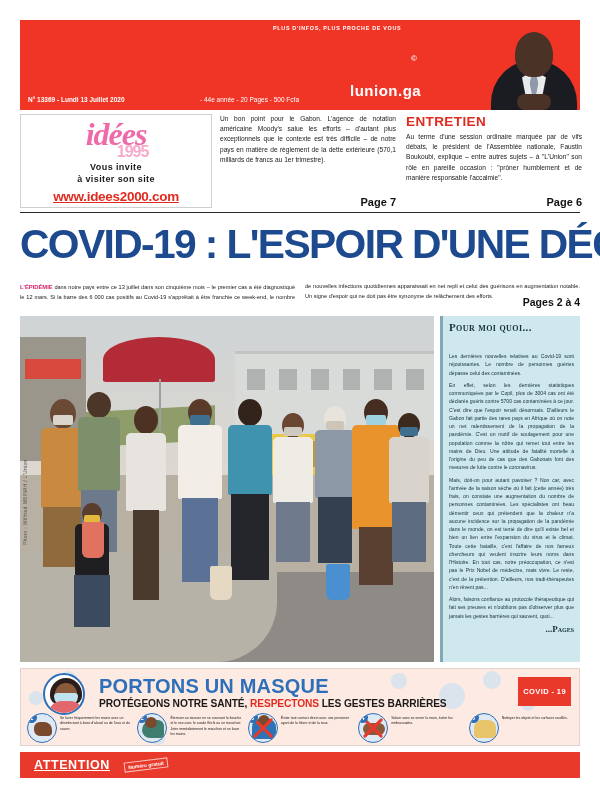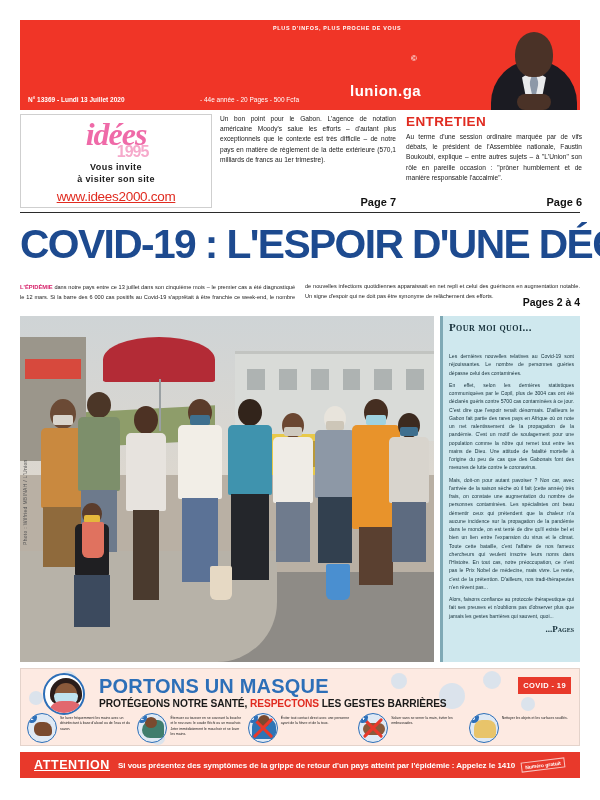--- a/index.html
+++ b/index.html
@@ -91,21 +91,21 @@
   .ad-logo .twothousand {
     position: absolute; right: -2px; bottom: -10px;
     font-family: "Liberation Sans", sans-serif; font-style: normal;
     font-size: 16px; color: #f6a9cb; letter-spacing: -1px;
   }
   .ad-invite {
     margin-top: 12px; font-size: 9px; font-weight: bold; color: #1a1a1a;
     text-align: center; line-height: 1.25; letter-spacing: 0.4px;
   }
   .ad-url {
-    margin-top: 4px; font-size: 13.5px; font-weight: normal; color: #e02b20;
+    margin-top: 4px; font-size: 13.5px; font-weight: bold; color: #e02b20;
     text-decoration: underline; letter-spacing: -0.3px;
   }
   .teaser {
     position: absolute; top: 0; width: 176px; height: 94px;
   }
   .teaser.notation { left: 200px; }
   .teaser.entretien { left: 386px; }
   .teaser-head {
     font-size: 13.5px; font-weight: bold; letter-spacing: 0.4px;
     margin-bottom: 3px;
@@ -232,21 +232,21 @@
     font-size: 20px; font-weight: bold; color:#2d6fb8; letter-spacing:0.2px;
   }
   .banner-sub {
     position:absolute; left: 78px; top: 29px;
     font-size: 10.2px; font-weight: bold; color:#1a1a1a; letter-spacing:-0.1px;
   }
   .banner-sub .hl { color:#e02b20; }
   .covid-badge {
     position:absolute; right: 8px; top: 8px;
     background:#e8392b; color:#fff; font-size:7.5px; font-weight:bold;
-    padding: 4px 5px; letter-spacing:0.4px;
+    padding: 10px 5px; letter-spacing:0.4px;
   }
   .steps { position:absolute; left:4px; top:44px; width:552px; height:34px; display:flex; }
   .step { flex:1; display:flex; align-items:flex-start; gap:3px; padding: 0 2px; }
   .step-circle {
     position:relative; flex: 0 0 auto;
     width: 30px; height: 30px; border-radius:50%; background:#dfe9f4;
     border:1.5px solid #2d6fb8; overflow:hidden;
   }
   .step-num {
     position:absolute; left:-2px; top:-2px; width:11px; height:11px; border-radius:50%;
@@ -505,17 +505,16 @@
           <div class="step-num">5</div>
           <div class="clean-ico"></div>
         </div>
         <div class="step-text">Nettoyer les objets et les surfaces souillés.</div>
       </div>
     </div>
   </div>
 
   <div class="attention">
     <span class="attention-word">ATTENTION</span>
-    <span class="attention-text">Si vous présentez des symptômes de la grippe de retour d'un pays atteint par l'épidémie : Appelez le 1410</span>
     <span class="attention-free">Numéro gratuit</span>
   </div>
 
 </div>
 
 </body></html>

